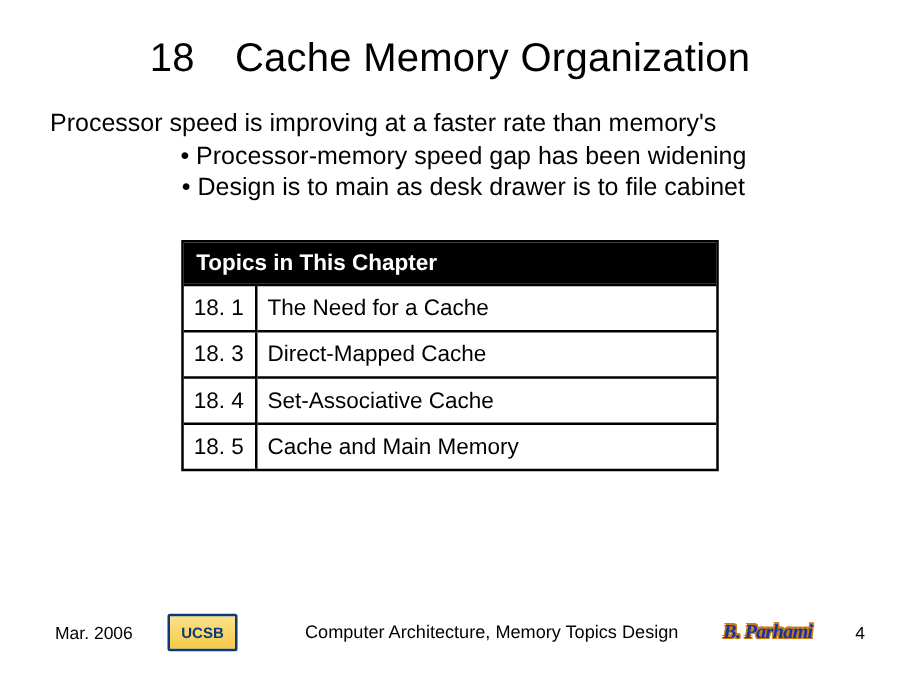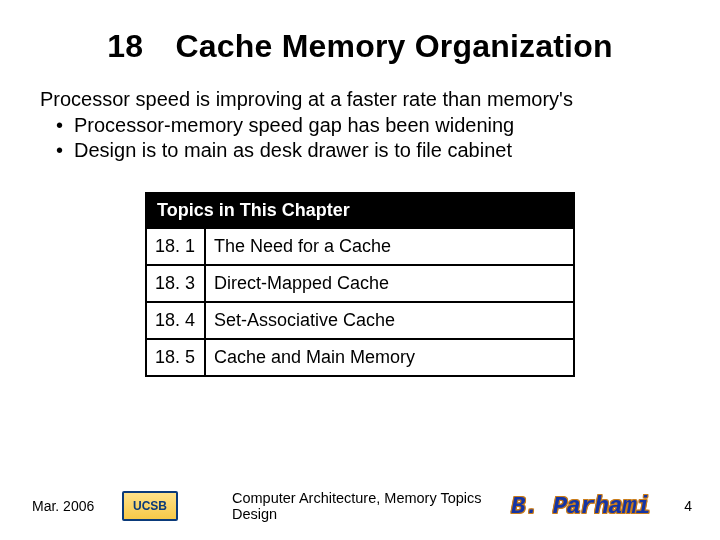--- a/index.html
+++ b/index.html
@@ -13,32 +13,32 @@
     overflow: hidden;
   }
   .slide {
     width: 720px;
     height: 540px;
     padding: 28px 40px 0 40px;
     position: relative;
   }
   .title {
     font-size: 32px;
-    font-weight: 700;
+    font-weight: 400;
     text-align: center;
     margin-bottom: 22px;
     letter-spacing: 0.2px;
   }
   .intro {
     font-size: 20px;
     line-height: 1.28;
     margin-bottom: 28px;
   }
   .intro .lead { display: block; }
-  .intro .bullet { display: block; padding-left: 34px; }
+  .intro .bullet { display: block; padding-left: 34px; text-align: center; }
   .intro .bullet::before {
     content: "•";
     display: inline-block;
     width: 18px;
     margin-left: -18px;
   }
   .topics-wrap {
     width: 430px;
     margin: 0 auto;
     border: 2px solid #000;
@@ -59,21 +59,21 @@
     font-size: 18px;
     padding: 7px 8px;
     vertical-align: middle;
   }
   .topics-table td.num {
     width: 58px;
     border-right: 2px solid #000;
   }
   .footer {
     position: absolute;
-    left: 0; right: 0; bottom: 14px;
+    left: 12px; right: 0; bottom: 14px;
     height: 40px;
     display: flex;
     align-items: center;
     padding: 0 28px 0 32px;
     font-size: 14px;
   }
   .footer .date { width: 90px; }
   .footer .logo-ucsb {
     width: 56px; height: 30px;
     border: 2px solid #0a3a7a;
@@ -84,24 +84,24 @@
     display: flex; align-items: center; justify-content: center;
     margin-right: 54px;
     border-radius: 2px;
   }
   .footer .center {
     flex: 1;
     text-align: left;
     font-size: 14.5px;
   }
   .footer .author {
-    font-family: Liberation Mono, monospace;
+    font-family: Liberation Serif, serif;
     font-style: italic;
     font-weight: bold;
-    font-size: 24px;
+    font-size: 16px;
     color: #1434a4;
     text-shadow:
       1px 0 #c97c1a, -1px 0 #c97c1a, 0 1px #c97c1a, 0 -1px #c97c1a,
       1px 1px #c97c1a, -1px -1px #c97c1a, 1px -1px #c97c1a, -1px 1px #c97c1a;
     margin-right: 26px;
     letter-spacing: -0.5px;
   }
   .footer .pagenum { width: 16px; text-align: right; }
 </style>
 </head>

